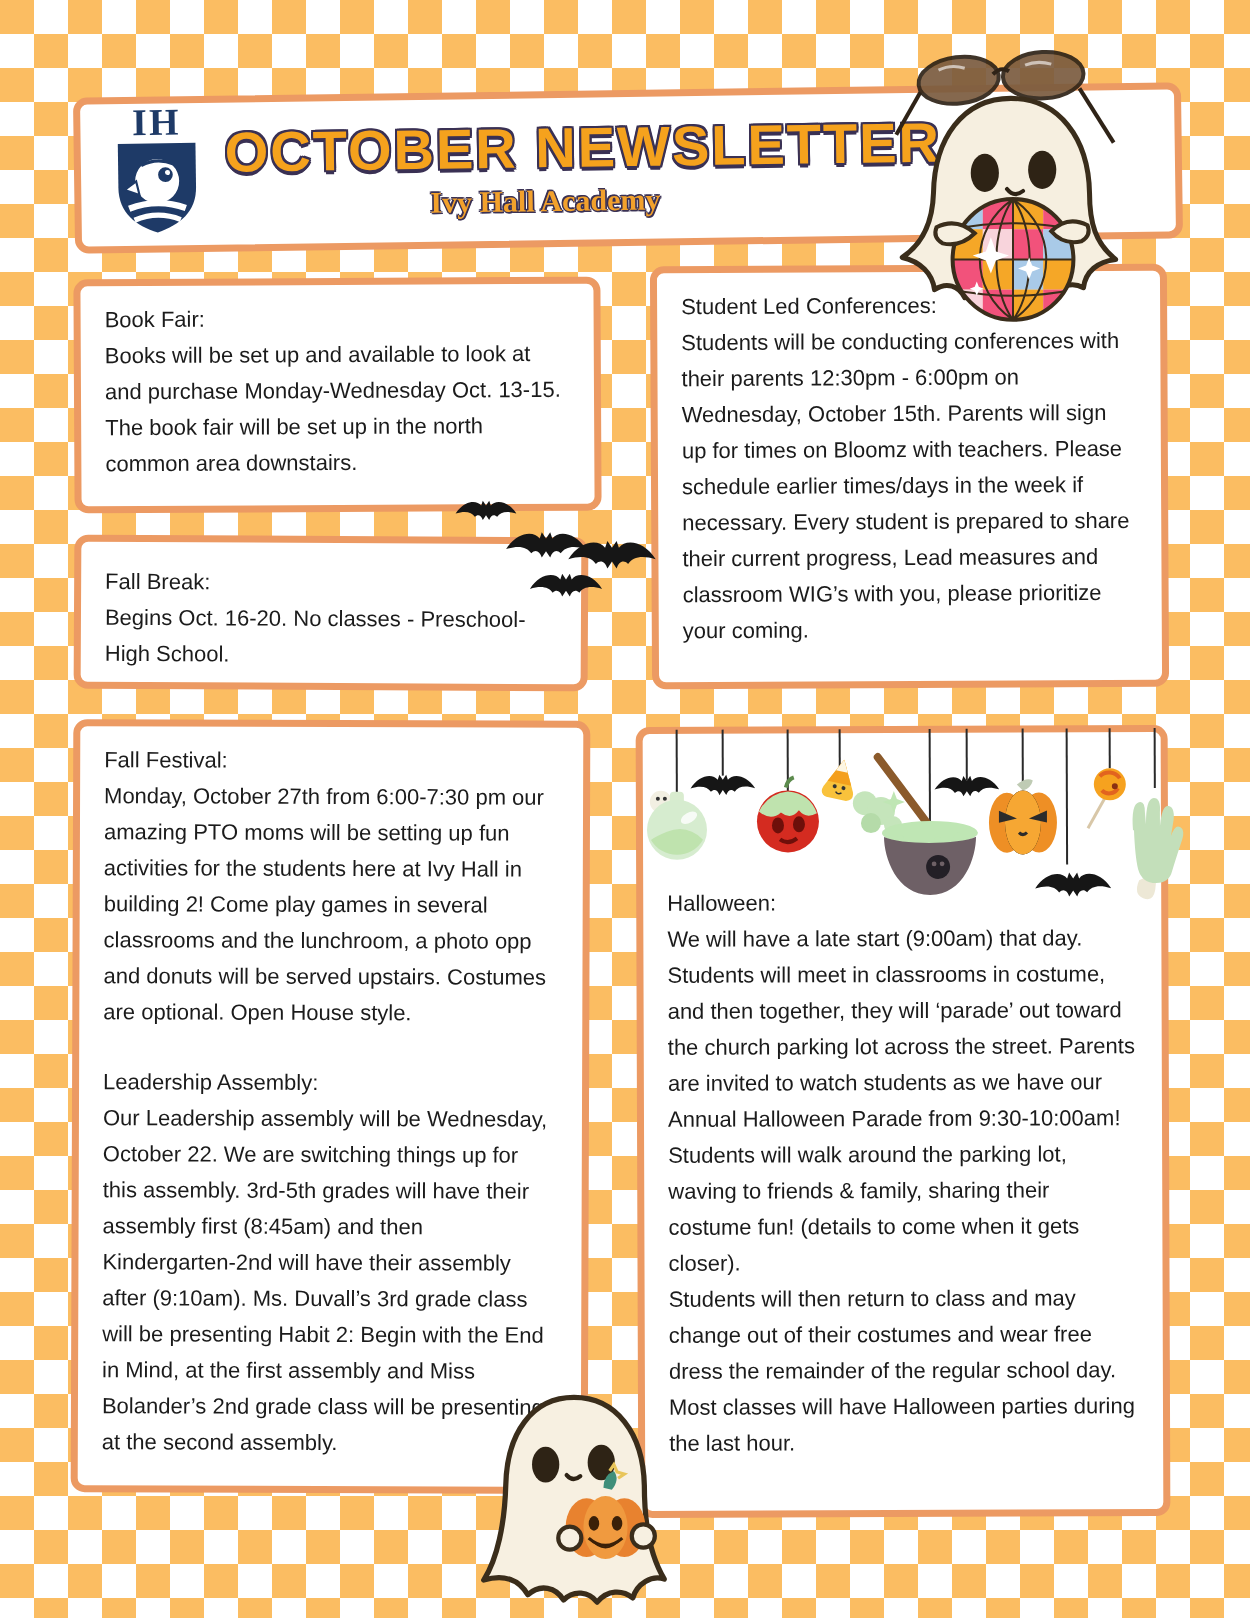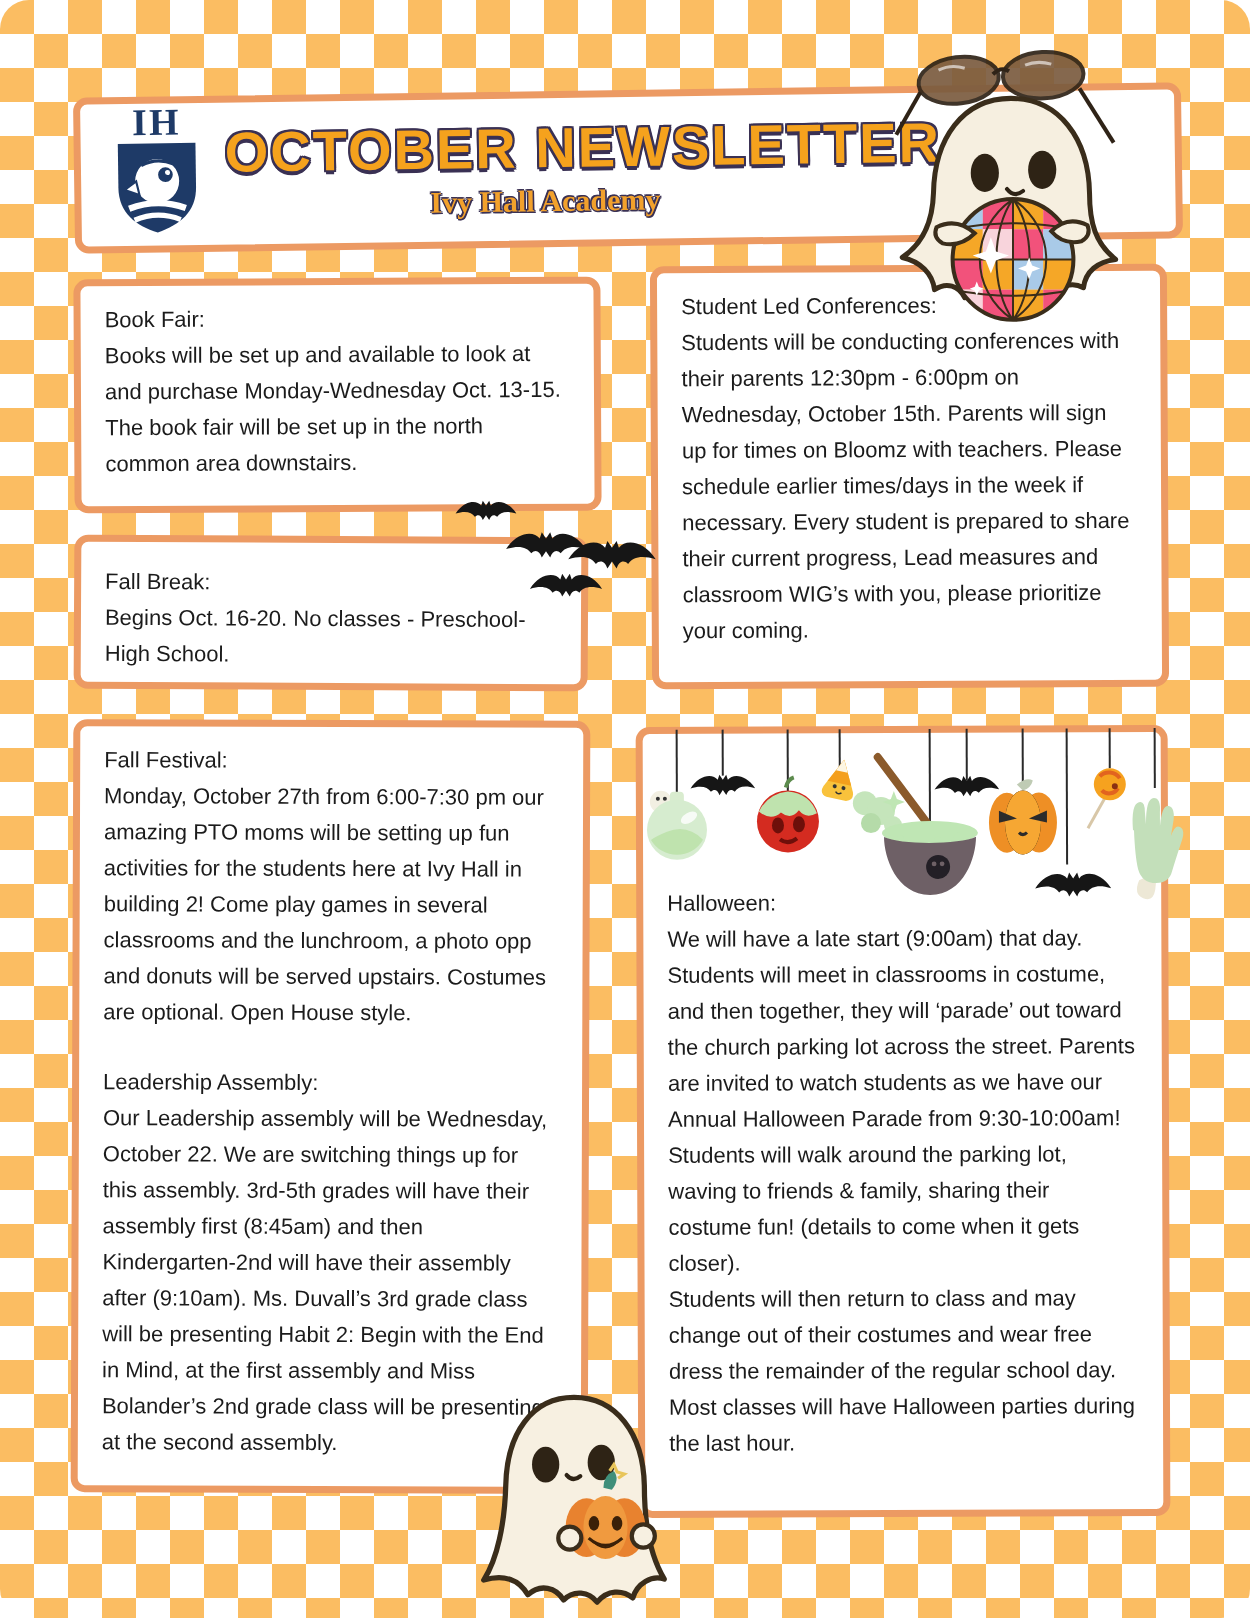--- a/index.html
+++ b/index.html
@@ -6,21 +6,20 @@
   .page{
     position:relative;
     width:1250px;height:1618px;
     overflow:hidden;
     background-color:#ffffff;
     background-image:repeating-conic-gradient(#FBBD62 0% 25%, #ffffff 0% 50%);
     background-size:68px 68px;
     background-position:-34px 0;
     font-family:"Liberation Sans",sans-serif;
     color:#1b1b1b;
-    border-radius:29px;
   }
   .box{
     position:absolute;
     background:#ffffff;
     border:7px solid #EC9A63;
     border-radius:14px;
     box-sizing:border-box;
     padding:16px 24px;
     font-size:22px;
     line-height:36px;

